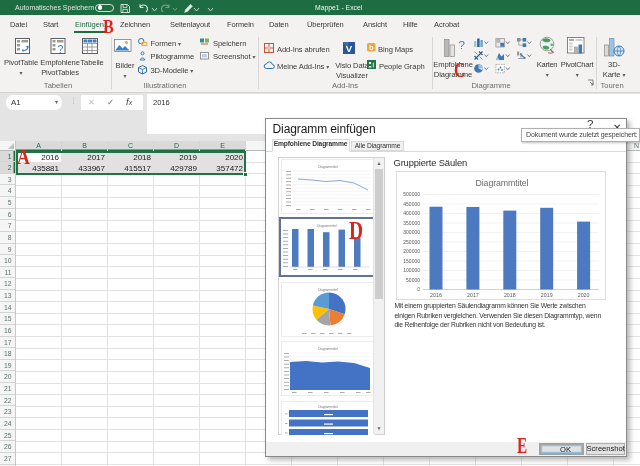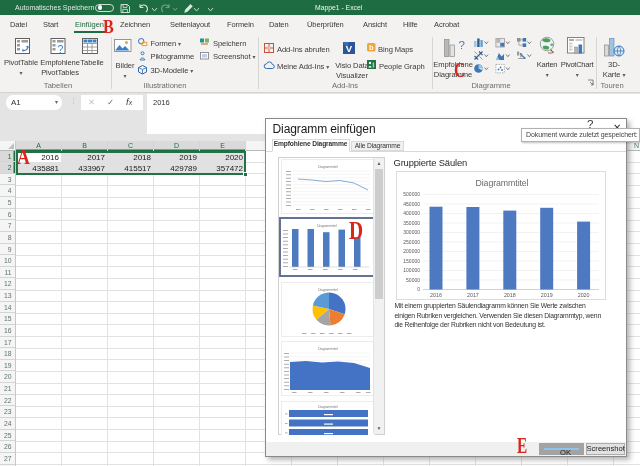--- a/index.html
+++ b/index.html
@@ -55,21 +55,21 @@
 
 #dialog { position:absolute; left:265px; top:118px; width:362px; height:339px; background:#fff; border:1px solid #8a8a8a; box-shadow:3px 3px 5px rgba(120,120,120,.55); font-size:8.5px; color:#333; z-index:30; }
 #dtitle { position:absolute; left:6.5px; top:3px; font-size:12px; color:#1a1a1a; letter-spacing:-0.1px; }
 #dhelp { position:absolute; left:321px; top:-1px; font-size:11.5px; color:#333; }
 #dclose { position:absolute; left:347px; top:2.5px; font-size:10px; color:#333; }
 .dtab { position:absolute; border:1px solid #d9d9d9; background:#f0f0f0; font-size:6.7px; text-align:center; z-index:3; letter-spacing:-0.15px; white-space:nowrap; }
 .dtab.on { background:#fff; border-bottom:1px solid #fff; font-weight:bold; z-index:4; }
 #dbody { position:absolute; left:0; top:31.5px; width:360px; height:291px; background:#fff; border-top:1px solid #d9d9d9; }
 #dfoot { position:absolute; left:0; top:322.5px; width:360px; height:14.5px; background:#f0f0f0; }
 .btn { position:absolute; top:1px; height:12.5px; background:#e1e1e1; border:1px solid #adadad; font-size:7.6px; text-align:center; line-height:10.5px; color:#222; }
-#okbtn { left:273px; width:45px; border:5px solid #a3a3a3; box-shadow:inset 0 0 0 1.2px #8fc3eb;padding-left:8px; }
+#okbtn { left:273px; width:45px; border:2px solid #a3a3a3; box-shadow:inset 0 0 0 1.2px #8fc3eb;padding-left:8px; }
 #cancelbtn { left:319.5px; width:39.5px; }
 
 #lpane { position:absolute; left:12px; top:37.5px; width:107px; height:278px; border:1px solid #d0d0d0; background:#fff; }
 .thumb { position:absolute; left:2px; width:94px; background:#fff; border:1px solid #ececec; overflow:hidden; }
 #thumb2 { border:2px solid #647392; }
 #lscroll { position:absolute; right:0; top:0; width:11px; height:276px; background:#f1f1f1; border-left:1px solid #e3e3e3; }
 #lscroll .up, #lscroll .dn { position:absolute; left:0; width:10px; height:11px; color:#606060; font-size:5px; text-align:center; line-height:11px; }
 #lscroll .dn { bottom:0; }
 #lscroll .tk { position:absolute; left:1px; top:11px; width:8px; height:130px; background:#cdcdcd; }
 

